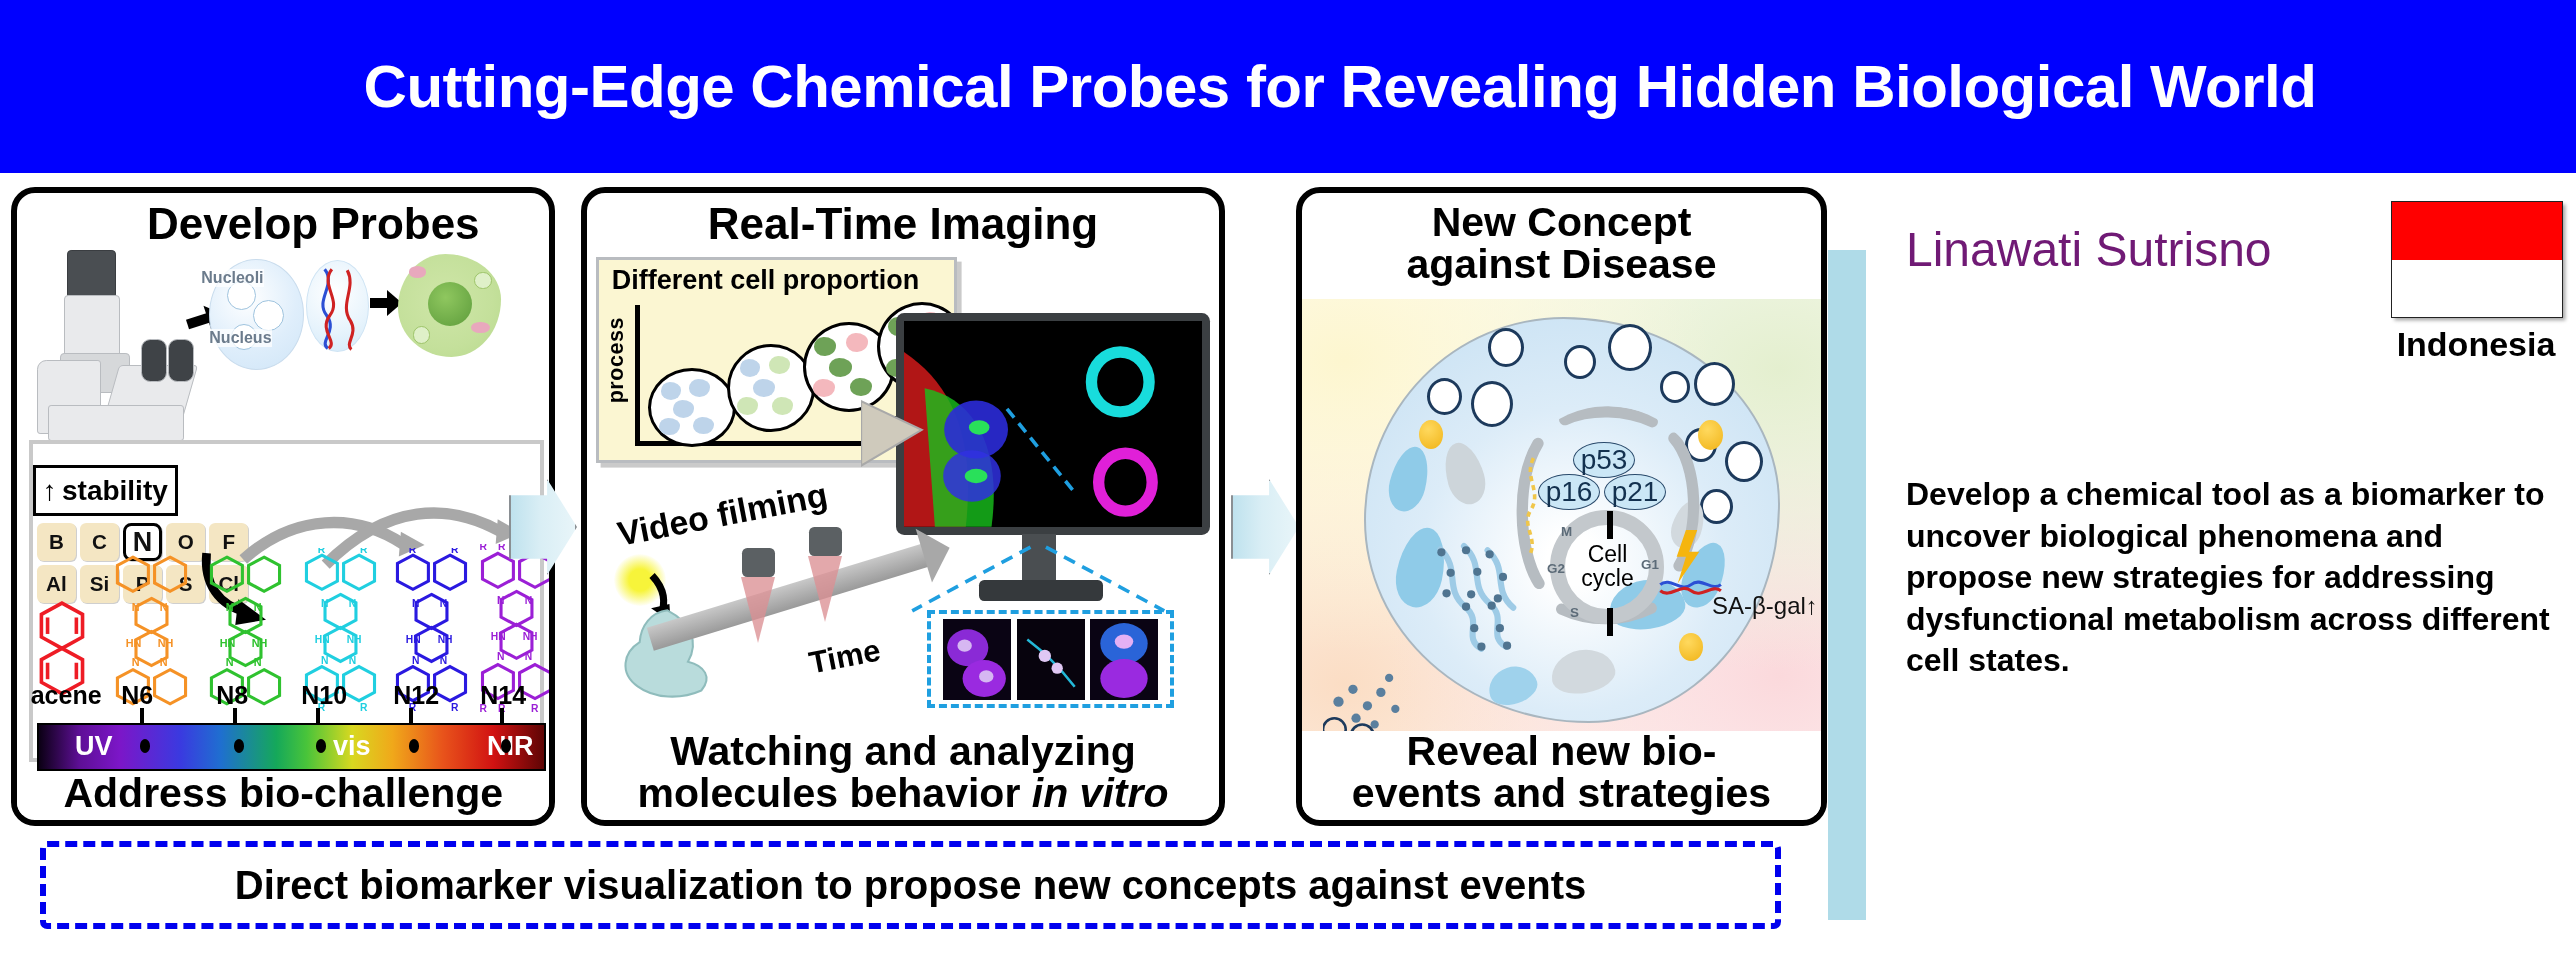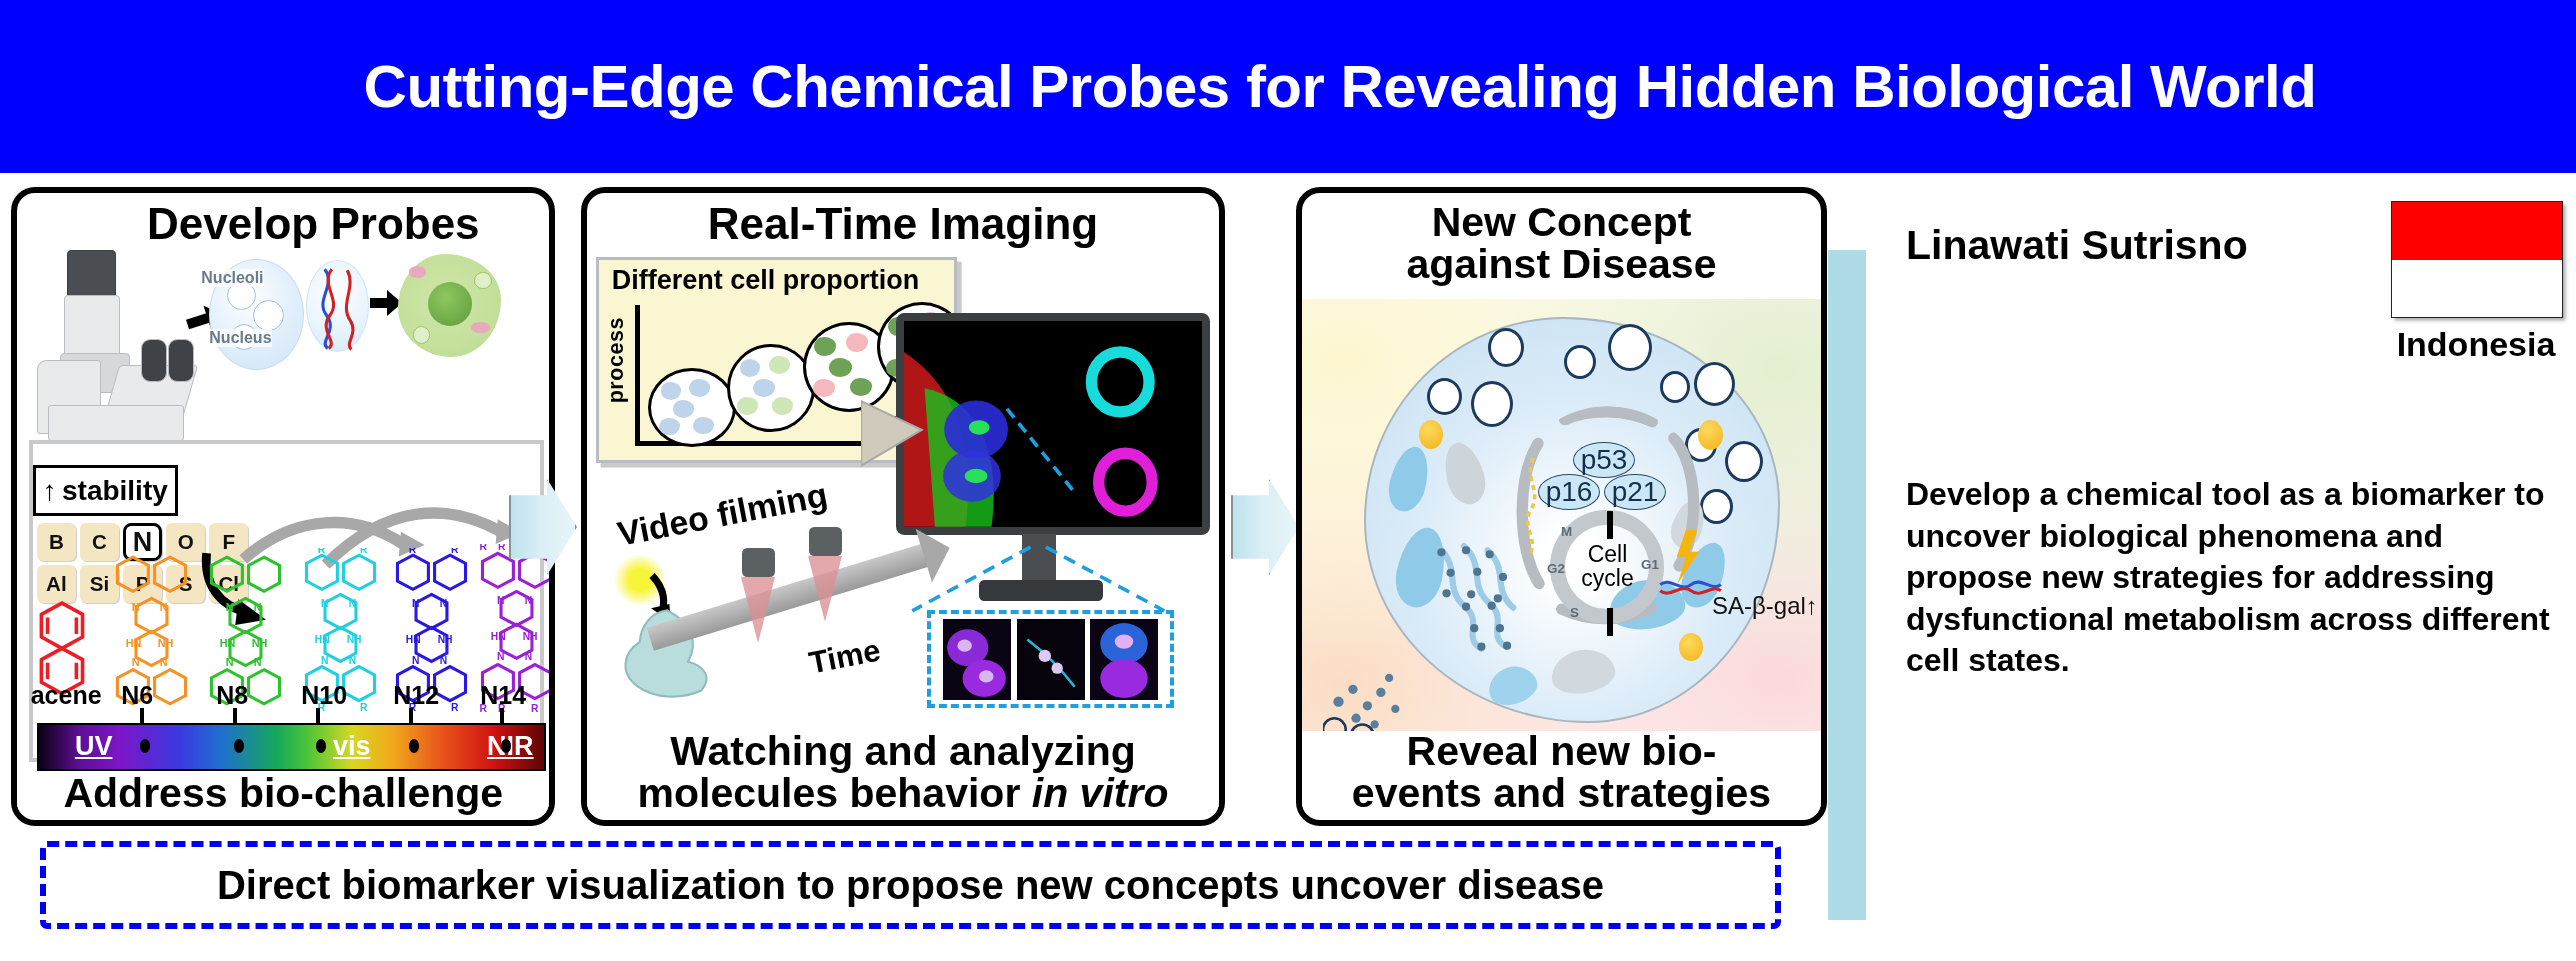--- a/index.html
+++ b/index.html
@@ -52,21 +52,21 @@
   .ptab{position:absolute;display:grid;grid-template-columns:repeat(5,39px);grid-auto-rows:38px;gap:4.1px;
         left:19.6px;top:330px;}
   .pcell{background:#f4e6c3;border-radius:6.2px;display:flex;align-items:center;justify-content:center;
          font-weight:bold;font-size:20.6px;color:#111;box-shadow:1px 1px 0 #cfcfcf;}
   .pcell.sel{background:#fff;border:3.1px solid #000;border-radius:8.2px;font-size:27px;}
   .molname{position:absolute;font-weight:bold;font-size:25px;color:#000;}
   .mol{position:absolute;}
   .spec{position:absolute;left:19.6px;top:530px;width:505px;height:44px;border:2.1px solid #000;
         background:linear-gradient(to right,#0b0014 0%,#5e0f96 8%,#7c16c8 16%,#3a3ae0 28%,
         #1f6fd0 36%,#15a85a 47%,#49c43a 53%,#d8d820 62%,#f0a81a 70%,#e8531b 80%,#d11212 90%,#5e0505 100%);}
-  .spec b{position:absolute;color:#fff;font-size:27px;font-weight:bold;top:6.2px;text-decoration:underline;}
+  .spec b{position:absolute;color:#fff;font-size:27px;font-weight:bold;top:6.2px;}
   .specdot{position:absolute;width:10.3px;height:13.4px;background:#000;border-radius:50%;top:14.4px;}
   .leader{position:absolute;background:#000;width:3.6px;}
 
   
   #panel2{left:581px;top:187px;width:644px;height:639px;}
   #p2head{top:9.3px;font-size:44px;}
   #p2foot{bottom:5.2px;font-size:41px;}
   .prop-box{position:absolute;left:9.3px;top:64px;width:361px;height:206px;background:#fbf6d2;
             border:3.1px solid #b9bcc0;box-sizing:border-box;box-shadow:4.6px 4.6px 0 rgba(150,150,150,.5);}
   .prop-title{position:absolute;left:12.4px;top:5.2px;font-weight:bold;font-size:27px;color:#000;}
@@ -128,21 +128,21 @@
   .lipid{position:absolute;border-radius:50%;background:radial-gradient(circle at 38% 32%,#ffd95e,#f0b317);}
   .mito{position:absolute;border-radius:50% 50% 50% 50%/60% 60% 40% 40%;}
 
   
   .chev{position:absolute;width:68px;height:96px;background:linear-gradient(90deg,#bfe2ee,#d9eef5 45%,#e8f5f9);
         border:2.6px solid #8a8f93;box-sizing:border-box;
         clip-path:polygon(0 17%,56% 17%,56% 0,100% 50%,56% 100%,56% 83%,0 83%);}
 
   
   .vbar{position:absolute;left:1828px;top:250px;width:38px;height:670px;background:#afdbe8;}
-  .person{position:absolute;left:1906px;top:222px;font-size:41px;font-weight:bold;color:#000000;
+  .person{position:absolute;left:1906px;top:222px;font-size:48px;font-weight:normal;color:#701a75;
           font-family:"Liberation Sans",sans-serif;}
   .flag{position:absolute;left:2391px;top:201px;width:170px;height:115px;border:1.5px solid #222;
         box-shadow:2.6px 2.6px 3.6px rgba(0,0,0,.35);}
   .flag .red{height:50%;background:#ff0000;}
   .flag .white{height:50%;background:#ffffff;}
   .country{position:absolute;left:2391px;top:325px;width:170px;text-align:center;font-size:34px;
            font-weight:bold;color:#000;}
   .bio{position:absolute;left:1906px;top:474px;width:654px;font-size:32px;font-weight:bold;
        color:#000;line-height:1.30;}
 
@@ -633,17 +633,17 @@
   <div class="vbar"></div>
   <div class="person">Linawati Sutrisno</div>
   <div class="flag">
     <div class="red"></div>
     <div class="white"></div>
   </div>
   <div class="country">Indonesia</div>
   <div class="bio">Develop a chemical tool as a biomarker to uncover biological phenomena and propose new strategies for addressing dysfunctional metabolism across different cell states.</div>
 
   <div class="bottom">
-    <span>Direct biomarker visualization to propose new concepts uncover disease</span>
+    <span>Direct biomarker visualization to propose new concepts against events</span>
   </div>
 
 </div>
 
 
 </body></html>

